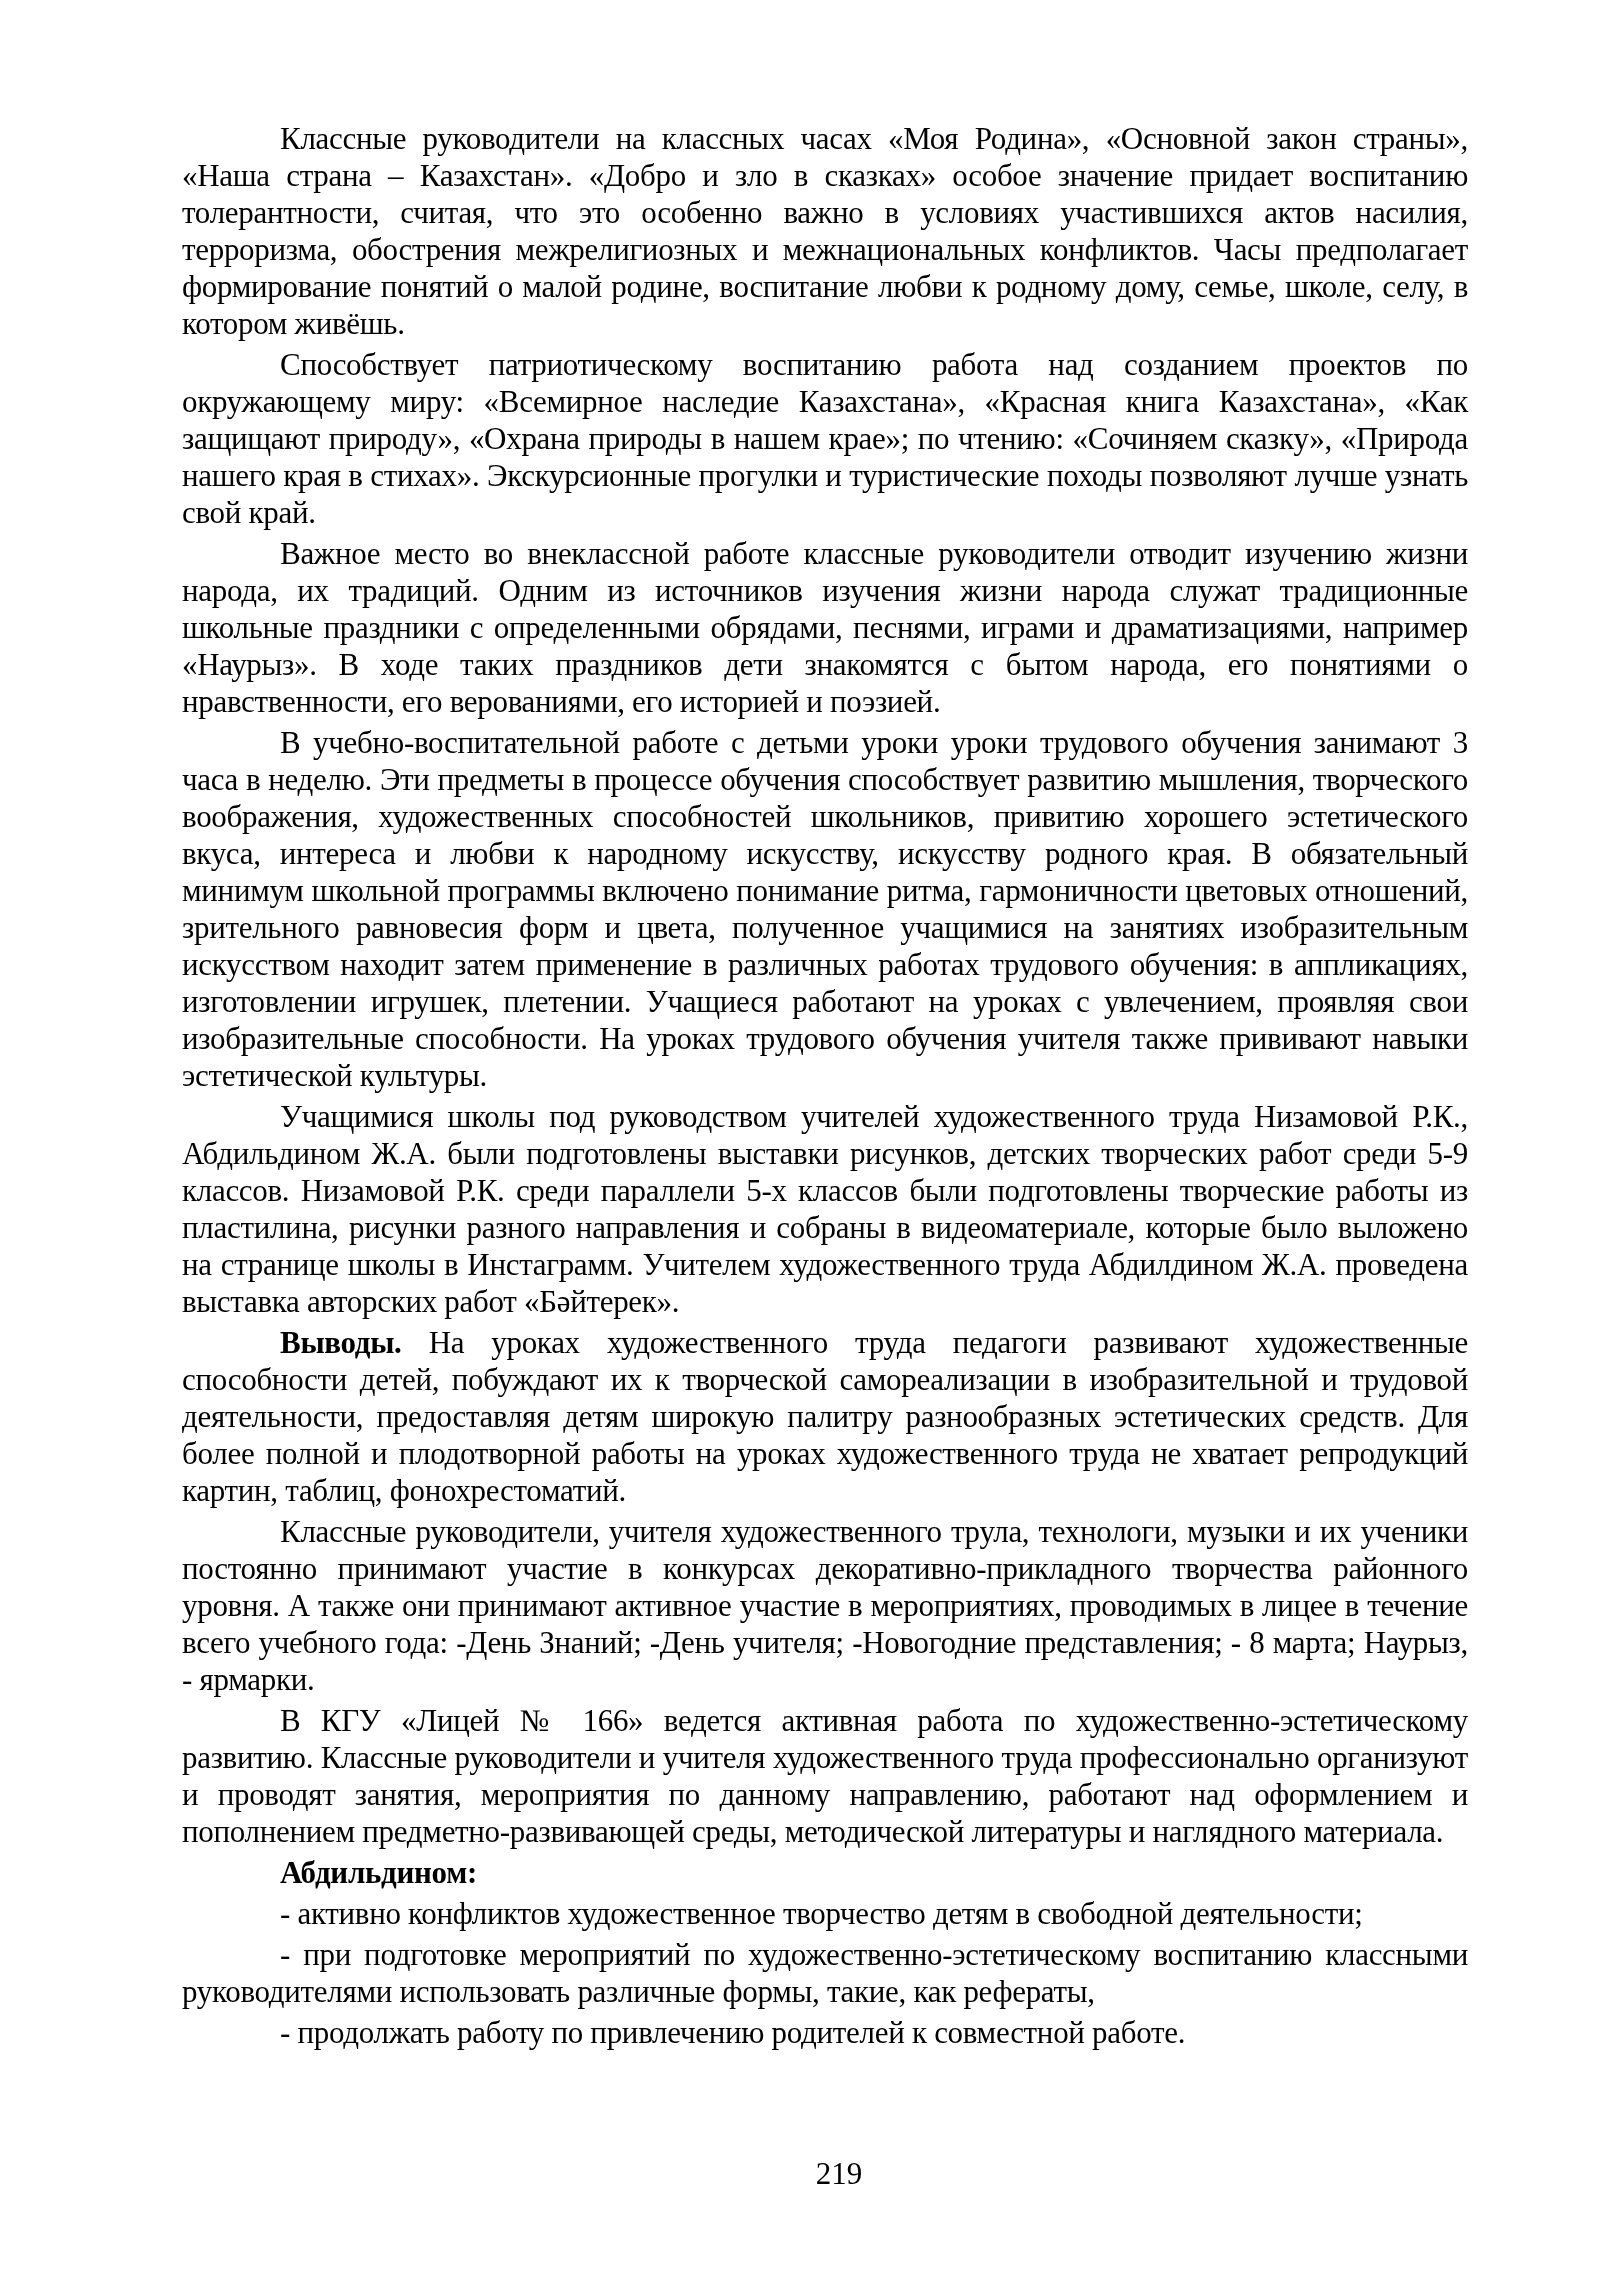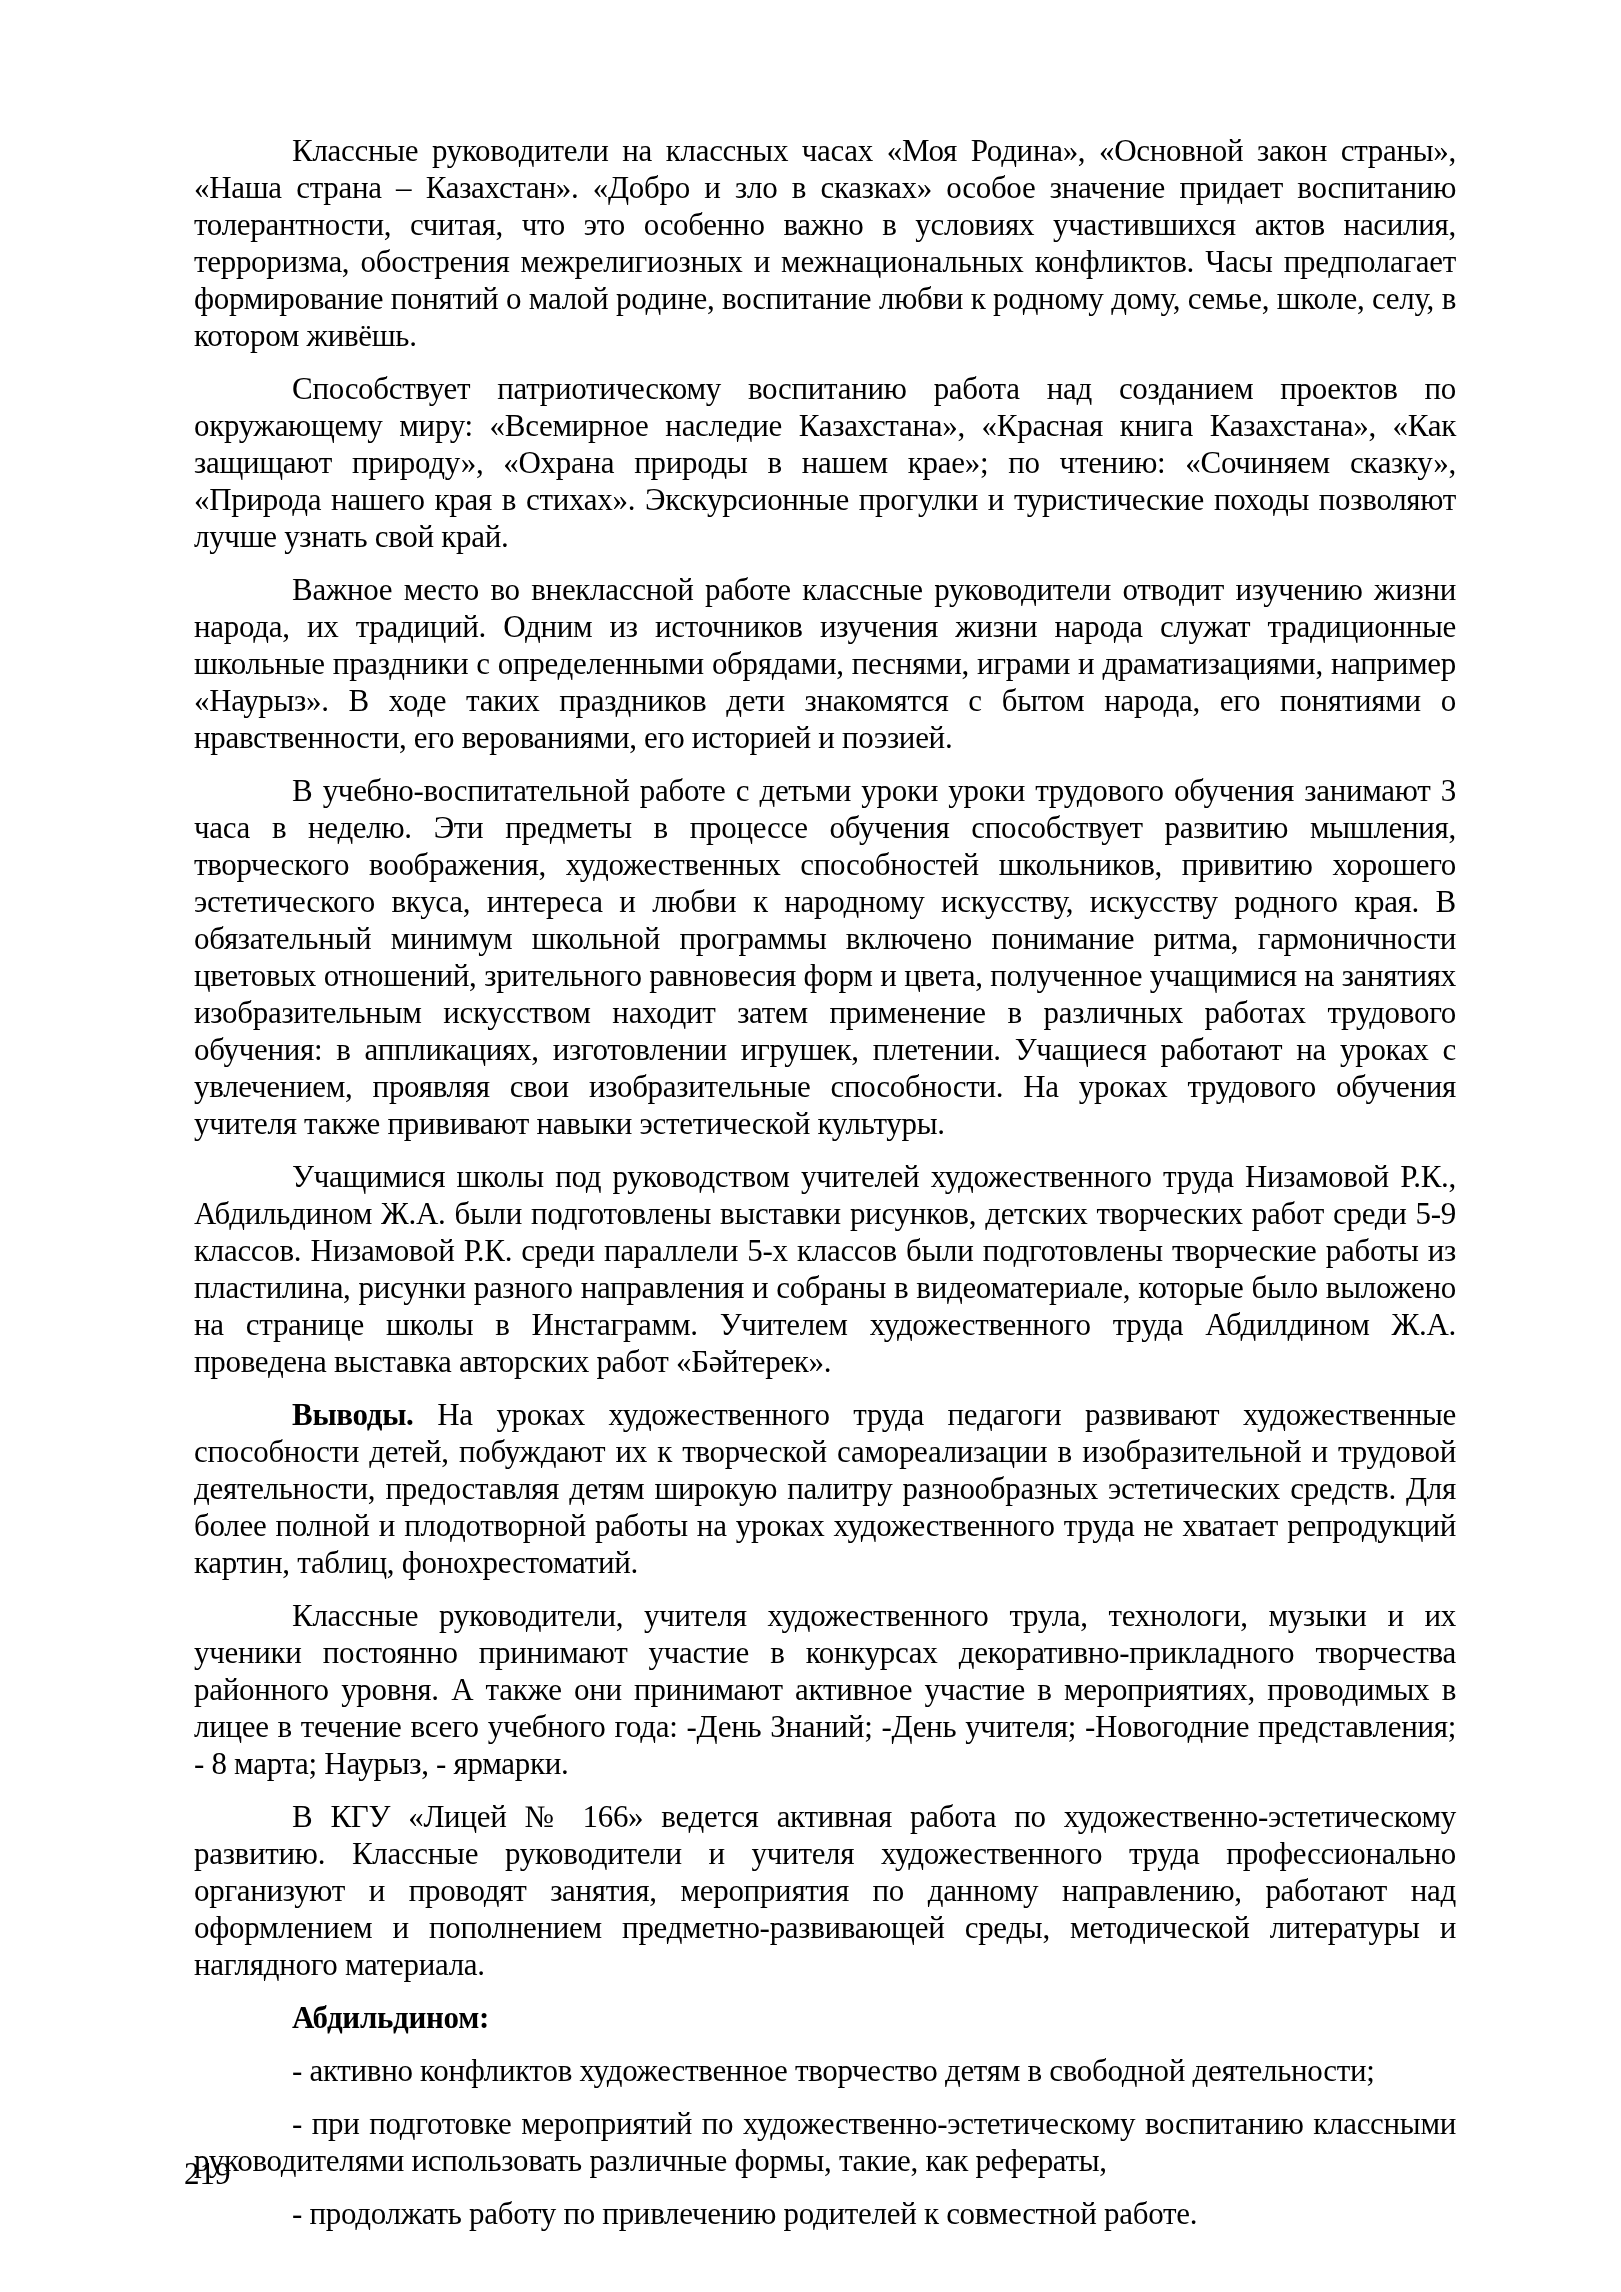--- a/index.html
+++ b/index.html
@@ -13,36 +13,36 @@
     position: absolute; inset: 0;
     background: #ffffff;
     color: #000000;
   }
   .content {
     position: absolute;
     left: 178px; top: 116px;
     width: 1294px;
   }
   .para {
-    margin: 16px;
+    margin: 4px;
     text-align: justify;
     text-indent: 98px;
     font-family: "Liberation Serif", serif;
     font-size: 31px;
     line-height: 37px;
     letter-spacing: -0.3px;
     color: #000000;
     hyphens: none;
   }
   .para b { font-weight: bold; }
   .footer {
     position: absolute;
-    left: 184px; top: 2155px;
+    left: 192px; top: 2155px;
     width: 1294px;
-    text-align: left;
+    text-align: center;
     font-family: "Liberation Serif", serif;
     font-size: 31px;
     line-height: 37px;
     color: #000000;
   }
 </style>
 </head>
 <body>
 
 <div class="page">

